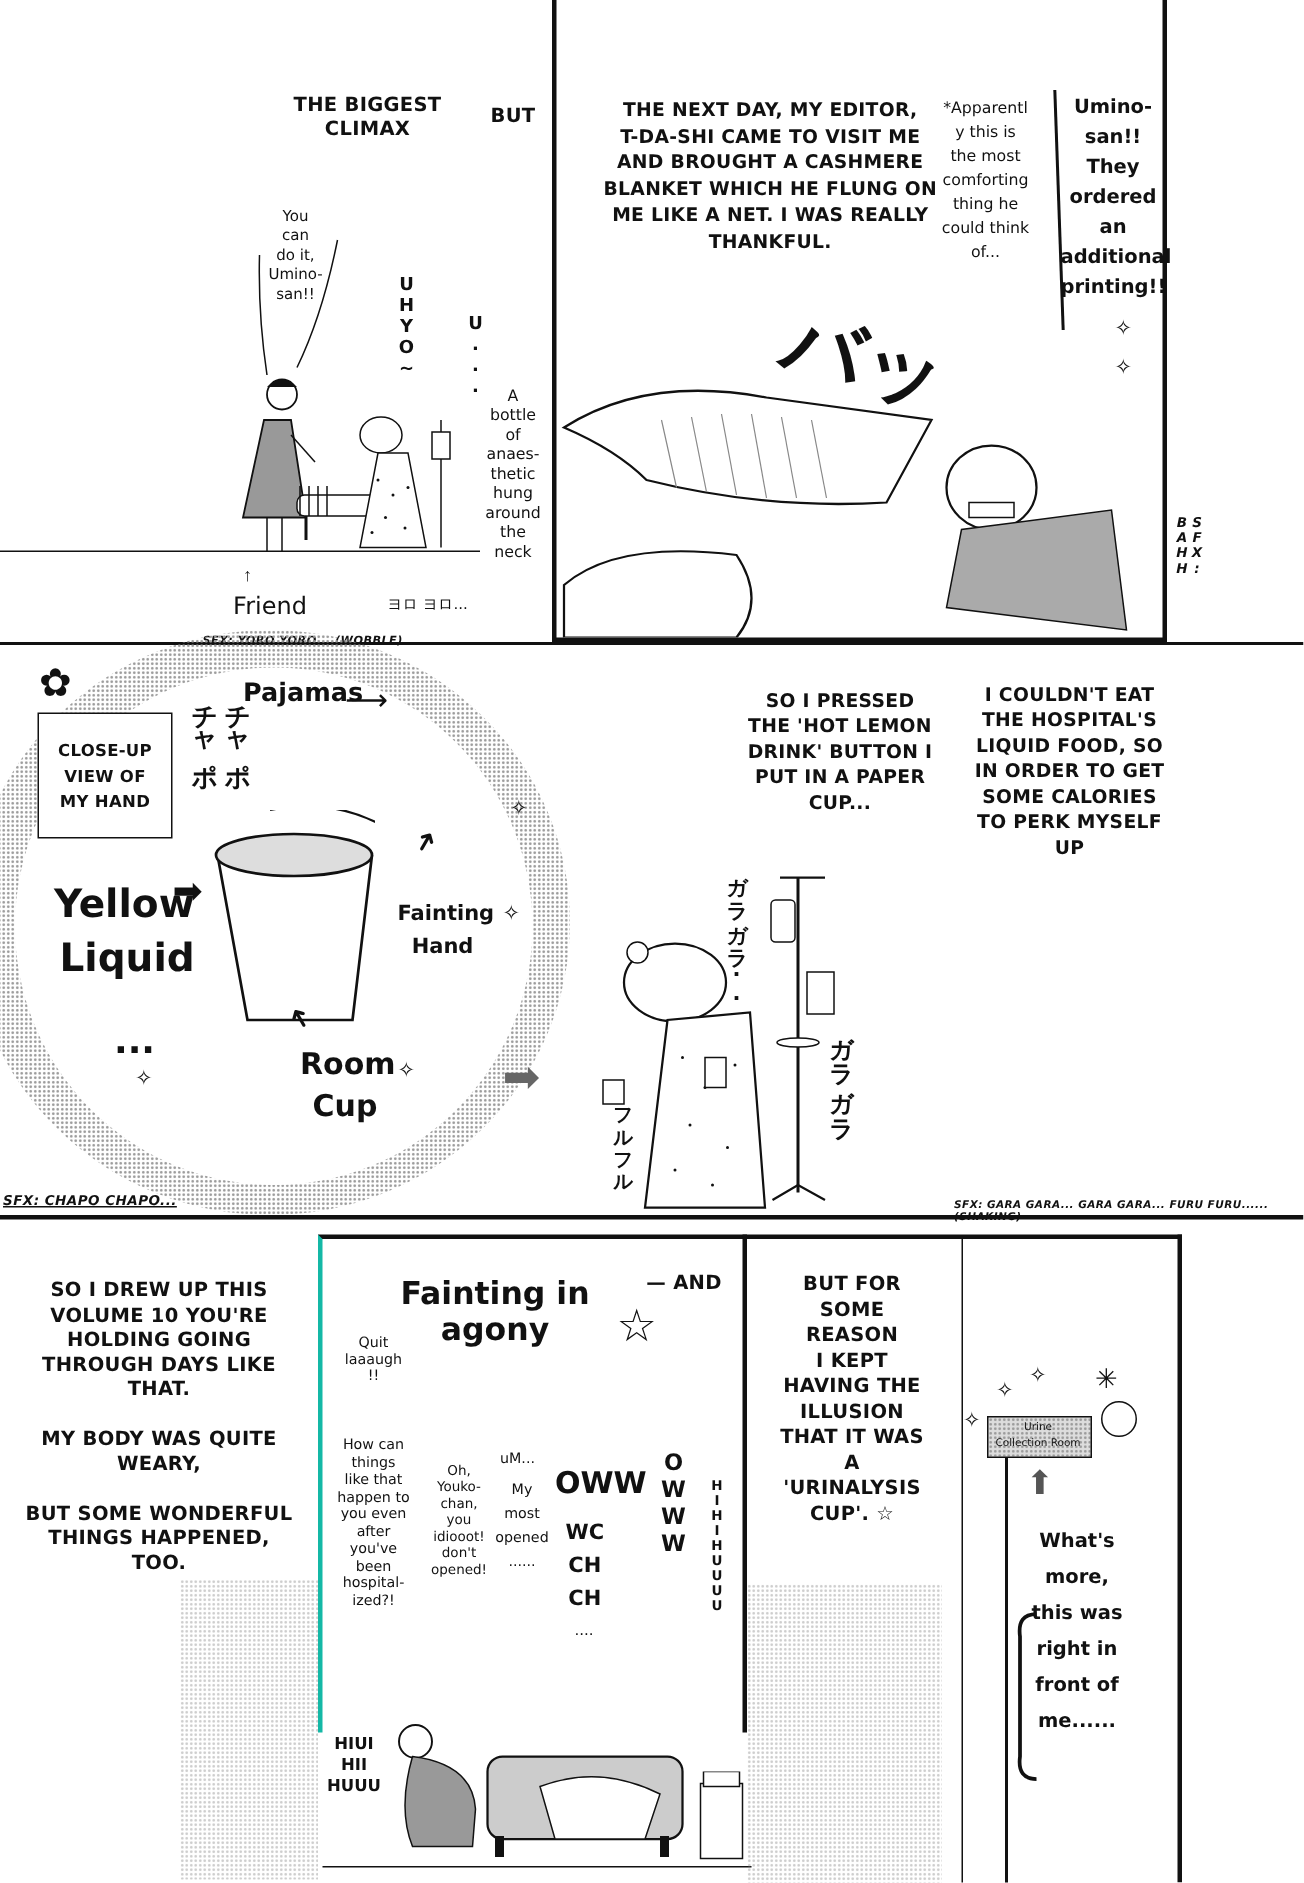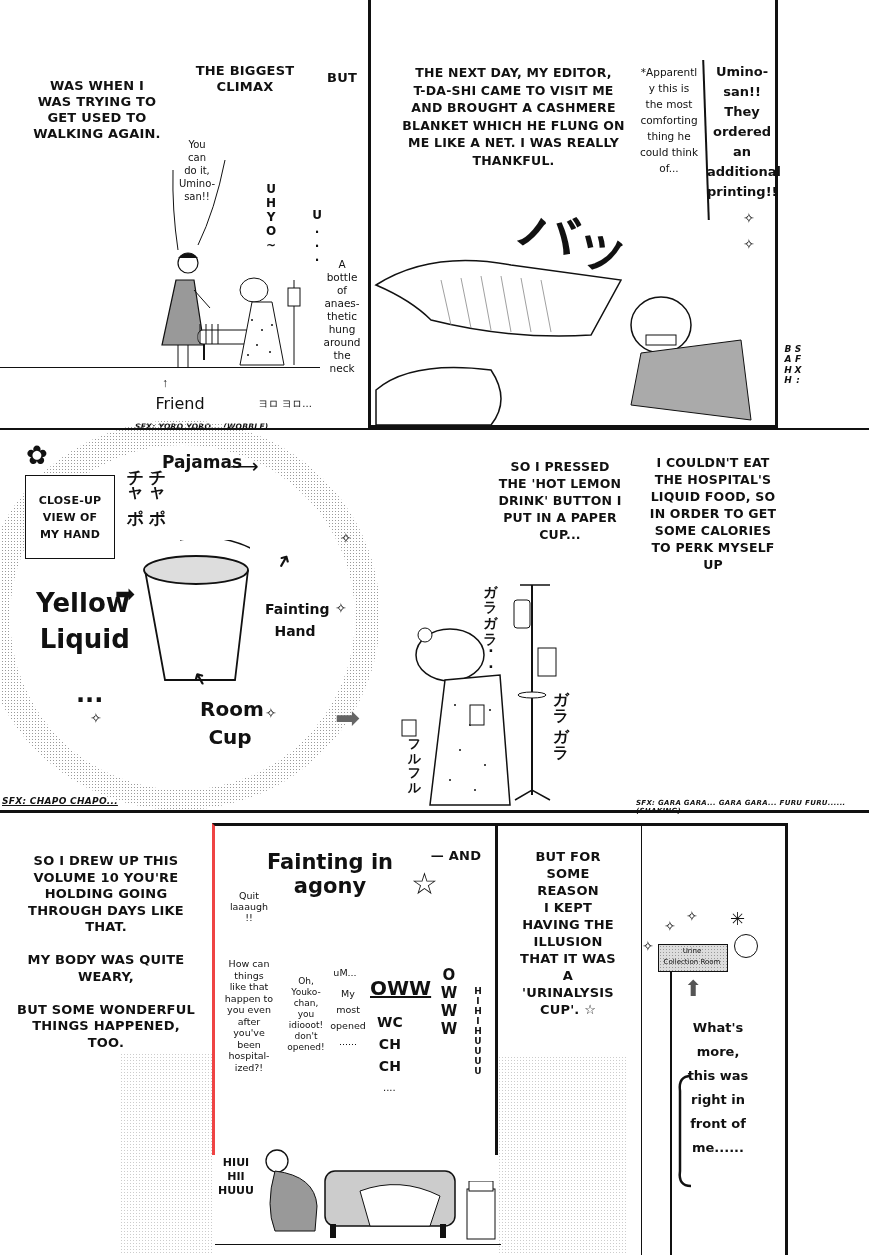--- a/index.html
+++ b/index.html
@@ -14,24 +14,20 @@
   .sfx { position:absolute; font-family:"DejaVu Sans", sans-serif; font-style:italic; font-weight:bold; font-size:7.5px; letter-spacing:0.3px; text-transform:uppercase; }
   .vtext { writing-mode:vertical-rl; text-orientation:upright; }
   .screentone { background-image: radial-gradient(#999 0.8px, transparent 0.9px); background-size:3px 3px; }
   .star-glyph { position:absolute; font-size:14px; }
   .multiline { white-space:pre-line; }
 </style>
 </head>
 <body>
 
 <div class="panel" style="left:0;top:0;width:368px;height:428px;">
-  <div class="caption multiline" style="left:22px;top:78px;width:150px;">WAS WHEN I
-WAS TRYING TO
-GET USED TO
-WALKING AGAIN.</div>
   <div class="caption multiline" style="left:190px;top:63px;width:110px;">THE BIGGEST
 CLIMAX</div>
   <div class="caption" style="left:322px;top:70px;width:40px;">BUT</div>
 
   <div class="hand multiline" style="left:172px;top:138px;width:50px;font-size:10px;line-height:13px;">You
 can
 do it,
 Umino-
 san!!</div>
   <svg class="abs" style="left:170px;top:150px;" width="60" height="100">
@@ -93,21 +89,21 @@
   <div class="sfx" style="left:135px;top:422px;">SFX: YORO YORO... (WOBBLE)</div>
 </div>
 
 <div class="panel" style="left:368px;top:0;width:410px;height:428px;border-left:3px solid #111;border-right:3px solid #111;border-bottom:3px solid #111;">
   <div class="caption multiline" style="left:20px;top:64px;width:245px;font-size:12.5px;line-height:17.5px;">THE NEXT DAY, MY EDITOR,
 T-DA-SHI CAME TO VISIT ME
 AND BROUGHT A CASHMERE
 BLANKET WHICH HE FLUNG ON
 ME LIKE A NET. I WAS REALLY
 THANKFUL.</div>
-  <div class="hand multiline" style="left:263px;top:64px;width:70px;font-size:10.5px;line-height:16px;">*Apparentl
+  <div class="hand multiline" style="left:251px;top:64px;width:70px;font-size:10.5px;line-height:16px;">*Apparentl
 y this is
 the most
 comforting
 thing he
 could think
 of...</div>
   <div class="abs" style="left:334px;top:60px;width:2px;height:160px;background:#111;transform:skewX(2deg);"></div>
   <div class="bold-hand multiline" style="left:336px;top:62px;width:70px;font-size:13px;line-height:20px;">Umino-
 san!!
 They
@@ -247,21 +243,21 @@
 THAT.
 
 MY BODY WAS QUITE
 WEARY,
 
 BUT SOME WONDERFUL
 THINGS HAPPENED,
 TOO.</div>
 </div>
 
-<div class="panel" style="left:212px;top:823px;width:286px;height:332px;border-left:3px solid #ef4444;border-top:3px solid #111;border-right:3px solid #111;">
+<div class="panel" style="left:212px;top:823px;width:286px;height:332px;border-left:3px solid #14b8a6;border-top:3px solid #111;border-right:3px solid #111;">
   <div class="bold-hand multiline" style="left:40px;top:24px;width:150px;font-size:21px;line-height:24px;">Fainting in
 agony</div>
   <div class="caption" style="left:196px;top:22px;width:90px;">— AND</div>
   <div class="abs" style="left:196px;top:40px;font-size:30px;">☆</div>
 
   <div class="hand multiline" style="left:4px;top:64px;width:60px;font-size:9.5px;line-height:11px;">Quit
 laaaugh
 !!</div>
   <div class="hand multiline" style="left:-2px;top:132px;width:72px;font-size:9.5px;line-height:11.5px;">How can
 things
@@ -278,21 +274,21 @@
 chan,
 you
 idiooot!
 don't
 opened!</div>
   <div class="hand" style="left:110px;top:140px;width:40px;font-size:9.5px;">uM...</div>
   <div class="hand multiline" style="left:110px;top:160px;width:46px;font-size:9.5px;line-height:16px;">My
 most
 opened
 ......</div>
-  <div class="bold-hand" style="left:155px;top:150px;font-size:20px;text-decoration:underline;">OWW</div>
+  <div class="bold-hand" style="left:155px;top:150px;font-size:20px;">OWW</div>
   <div class="bold-hand multiline" style="left:162px;top:185px;font-size:14px;line-height:22px;">WC
 CH
 CH</div>
   <div class="hand" style="left:168px;top:255px;font-size:10px;">....</div>
   <div class="bold-hand vtext" style="left:225px;top:140px;font-size:15px;">OWWW</div>
   <div class="bold-hand vtext" style="left:258px;top:160px;font-size:9px;">HIHIHUUUU</div>
   <div class="bold-hand multiline" style="left:0px;top:330px;width:42px;font-size:11px;line-height:14px;">HIUI
 HII
 HUUU</div>
 

